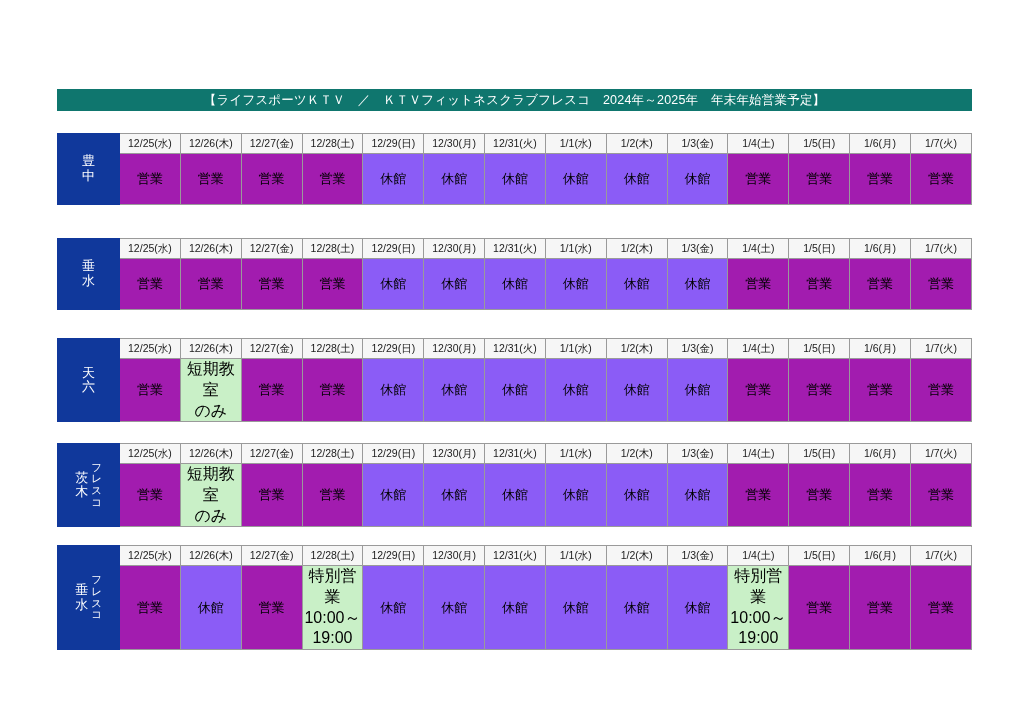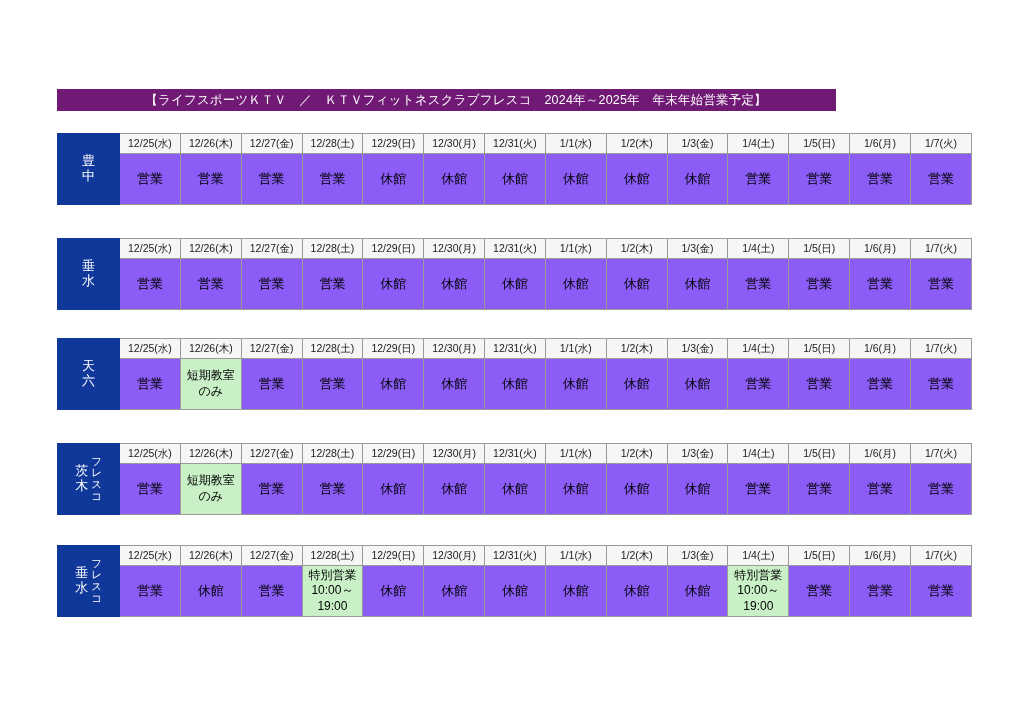--- a/index.html
+++ b/index.html
@@ -20,27 +20,26 @@
     width: 1024px;
     height: 724px;
     box-sizing: border-box;
   }
 
   
   .title-bar {
     position: absolute;
     left: 57px;
     top: 89px;
-    width: 760px;
+    width: 915px;
     height: 22px;
-    background: #701a75;
+    background: #0f766e;
     display: flex;
     align-items: center;
     justify-content: center;
-    padding-left: 19px;
   }
   .title-text {
     color: #ffffff;
     font-size: 12.5px;
     letter-spacing: 0.2px;
     white-space: nowrap;
     line-height: 1;
   }
 
   
@@ -97,26 +96,26 @@
     line-height: 1;
   }
 
   
   .status-cell {
     height: 50px;
     font-size: 13px;
     line-height: 1.22;
   }
   .status-cell .multi {
-    font-size: 12px;
+    font-size: 16px;
     line-height: 1.3;
     display: block;
     white-space: pre-line;
   }
-  .s-open   { background: #8b5cf6; font-family: Liberation Serif, serif; }
+  .s-open   { background: #a21caf; font-family: Liberation Serif, serif; }
   .s-closed { background: #8b5cf6; }
   .s-green  { background: #c9f0c7; }
 </style>
 </head>
 <body>
 
 <div class="page">
 
   <div class="title-bar">
     <span class="title-text">【ライフスポーツＫＴＶ　／　ＫＴＶフィットネスクラブフレスコ　2024年～2025年　年末年始営業予定】</span>

